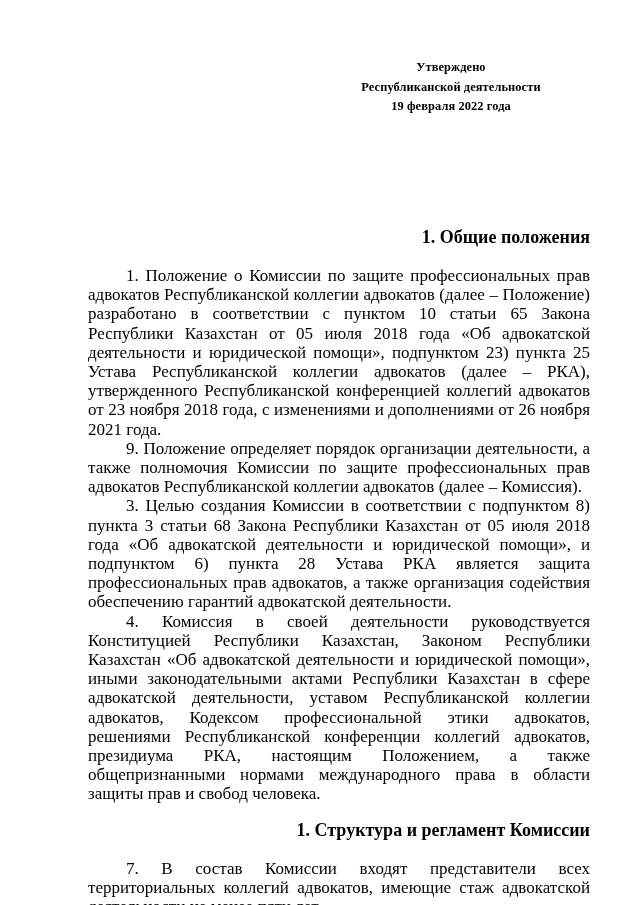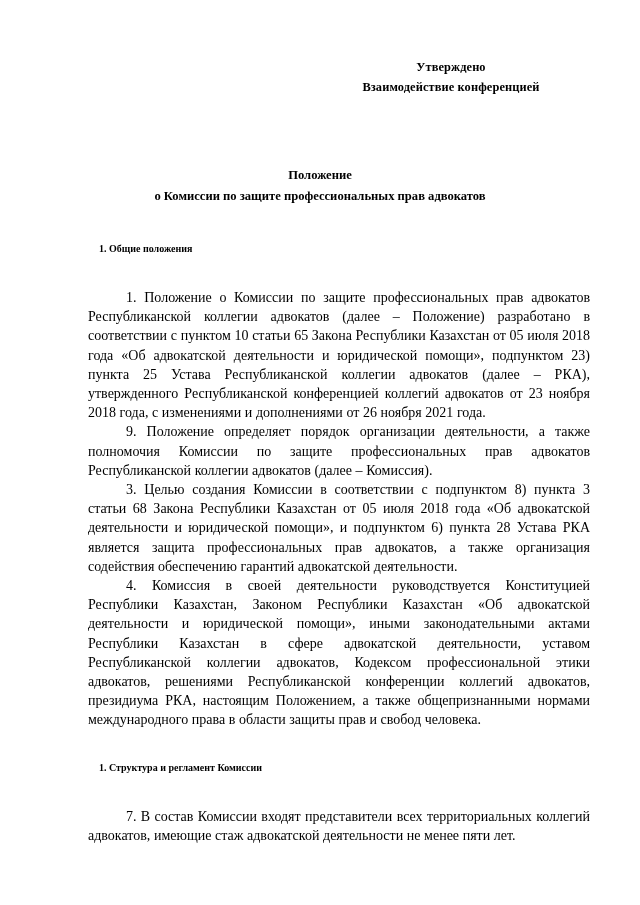--- a/index.html
+++ b/index.html
@@ -51,59 +51,56 @@
 
   
   .body-flow {
     position: absolute;
     left: 88px;
     top: 228px;
     width: 502px;
   }
 
   h2.section-heading {
-    font-size: 10px;
+    font-size: 18px;
     font-weight: bold;
-    text-align: left;
-    margin: 11px;
+    text-align: right;
+    margin: 0;
     padding: 0;
     line-height: 19px;
   }
   .gap-after-heading { height: 19px; }
   .gap-before-heading { height: 17px; }
 
   p.para {
     margin: 0;
     padding: 0;
-    font-size: 14px;
+    font-size: 17px;
     line-height: 19.2px;
     text-align: justify;
     text-indent: 38px;
     text-justify: inter-word;
     hyphens: none;
     word-spacing: 0.1px;
   }
   p.para.last-loose {
     text-align: justify;
   }
 </style>
 </head>
 <body>
 
 <div class="page">
 
   <div class="approval-block">
     <span class="approval-line">Утверждено</span>
-    <span class="approval-line">Взаимодействие конференцией</span>
+    <span class="approval-line">Республиканской деятельности</span>
+    <span class="approval-line">19 февраля 2022 года</span>
   </div>
 
-  <div class="doc-title">
-    <span class="t-line">Положение</span>
-    <span class="t-line">о Комиссии по защите профессиональных прав адвокатов</span>
-  </div>
 
   <div class="body-flow">
 
     <h2 class="section-heading">1. Общие положения</h2>
     <div class="gap-after-heading"></div>
 
     <p class="para">1. Положение о Комиссии по защите профессиональных прав адвокатов Республиканской коллегии адвокатов (далее – Положение) разработано в соответствии с пунктом 10 статьи 65 Закона Республики Казахстан от 05 июля 2018 года «Об адвокатской деятельности и юридической помощи», подпунктом 23) пункта 25 Устава Республиканской коллегии адвокатов (далее – РКА), утвержденного Республиканской конференцией коллегий адвокатов от 23 ноября 2018 года, с изменениями и дополнениями от 26 ноября 2021 года.</p>
     <p class="para">9. Положение определяет порядок организации деятельности, а также полномочия Комиссии по защите профессиональных прав адвокатов Республиканской коллегии адвокатов (далее – Комиссия).</p>
     <p class="para">3. Целью создания Комиссии в соответствии с подпунктом 8) пункта 3 статьи 68 Закона Республики Казахстан от 05 июля 2018 года «Об адвокатской деятельности и юридической помощи», и подпунктом 6) пункта 28 Устава РКА является защита профессиональных прав адвокатов, а также организация содействия обеспечению гарантий адвокатской деятельности.</p>
     <p class="para">4. Комиссия в своей деятельности руководствуется Конституцией Республики Казахстан, Законом Республики Казахстан «Об адвокатской деятельности и юридической помощи», иными законодательными актами Республики Казахстан в сфере адвокатской деятельности, уставом Республиканской коллегии адвокатов, Кодексом профессиональной этики адвокатов, решениями Республиканской конференции коллегий адвокатов, президиума РКА, настоящим Положением, а также общепризнанными нормами международного права в области защиты прав и свобод человека.</p>

